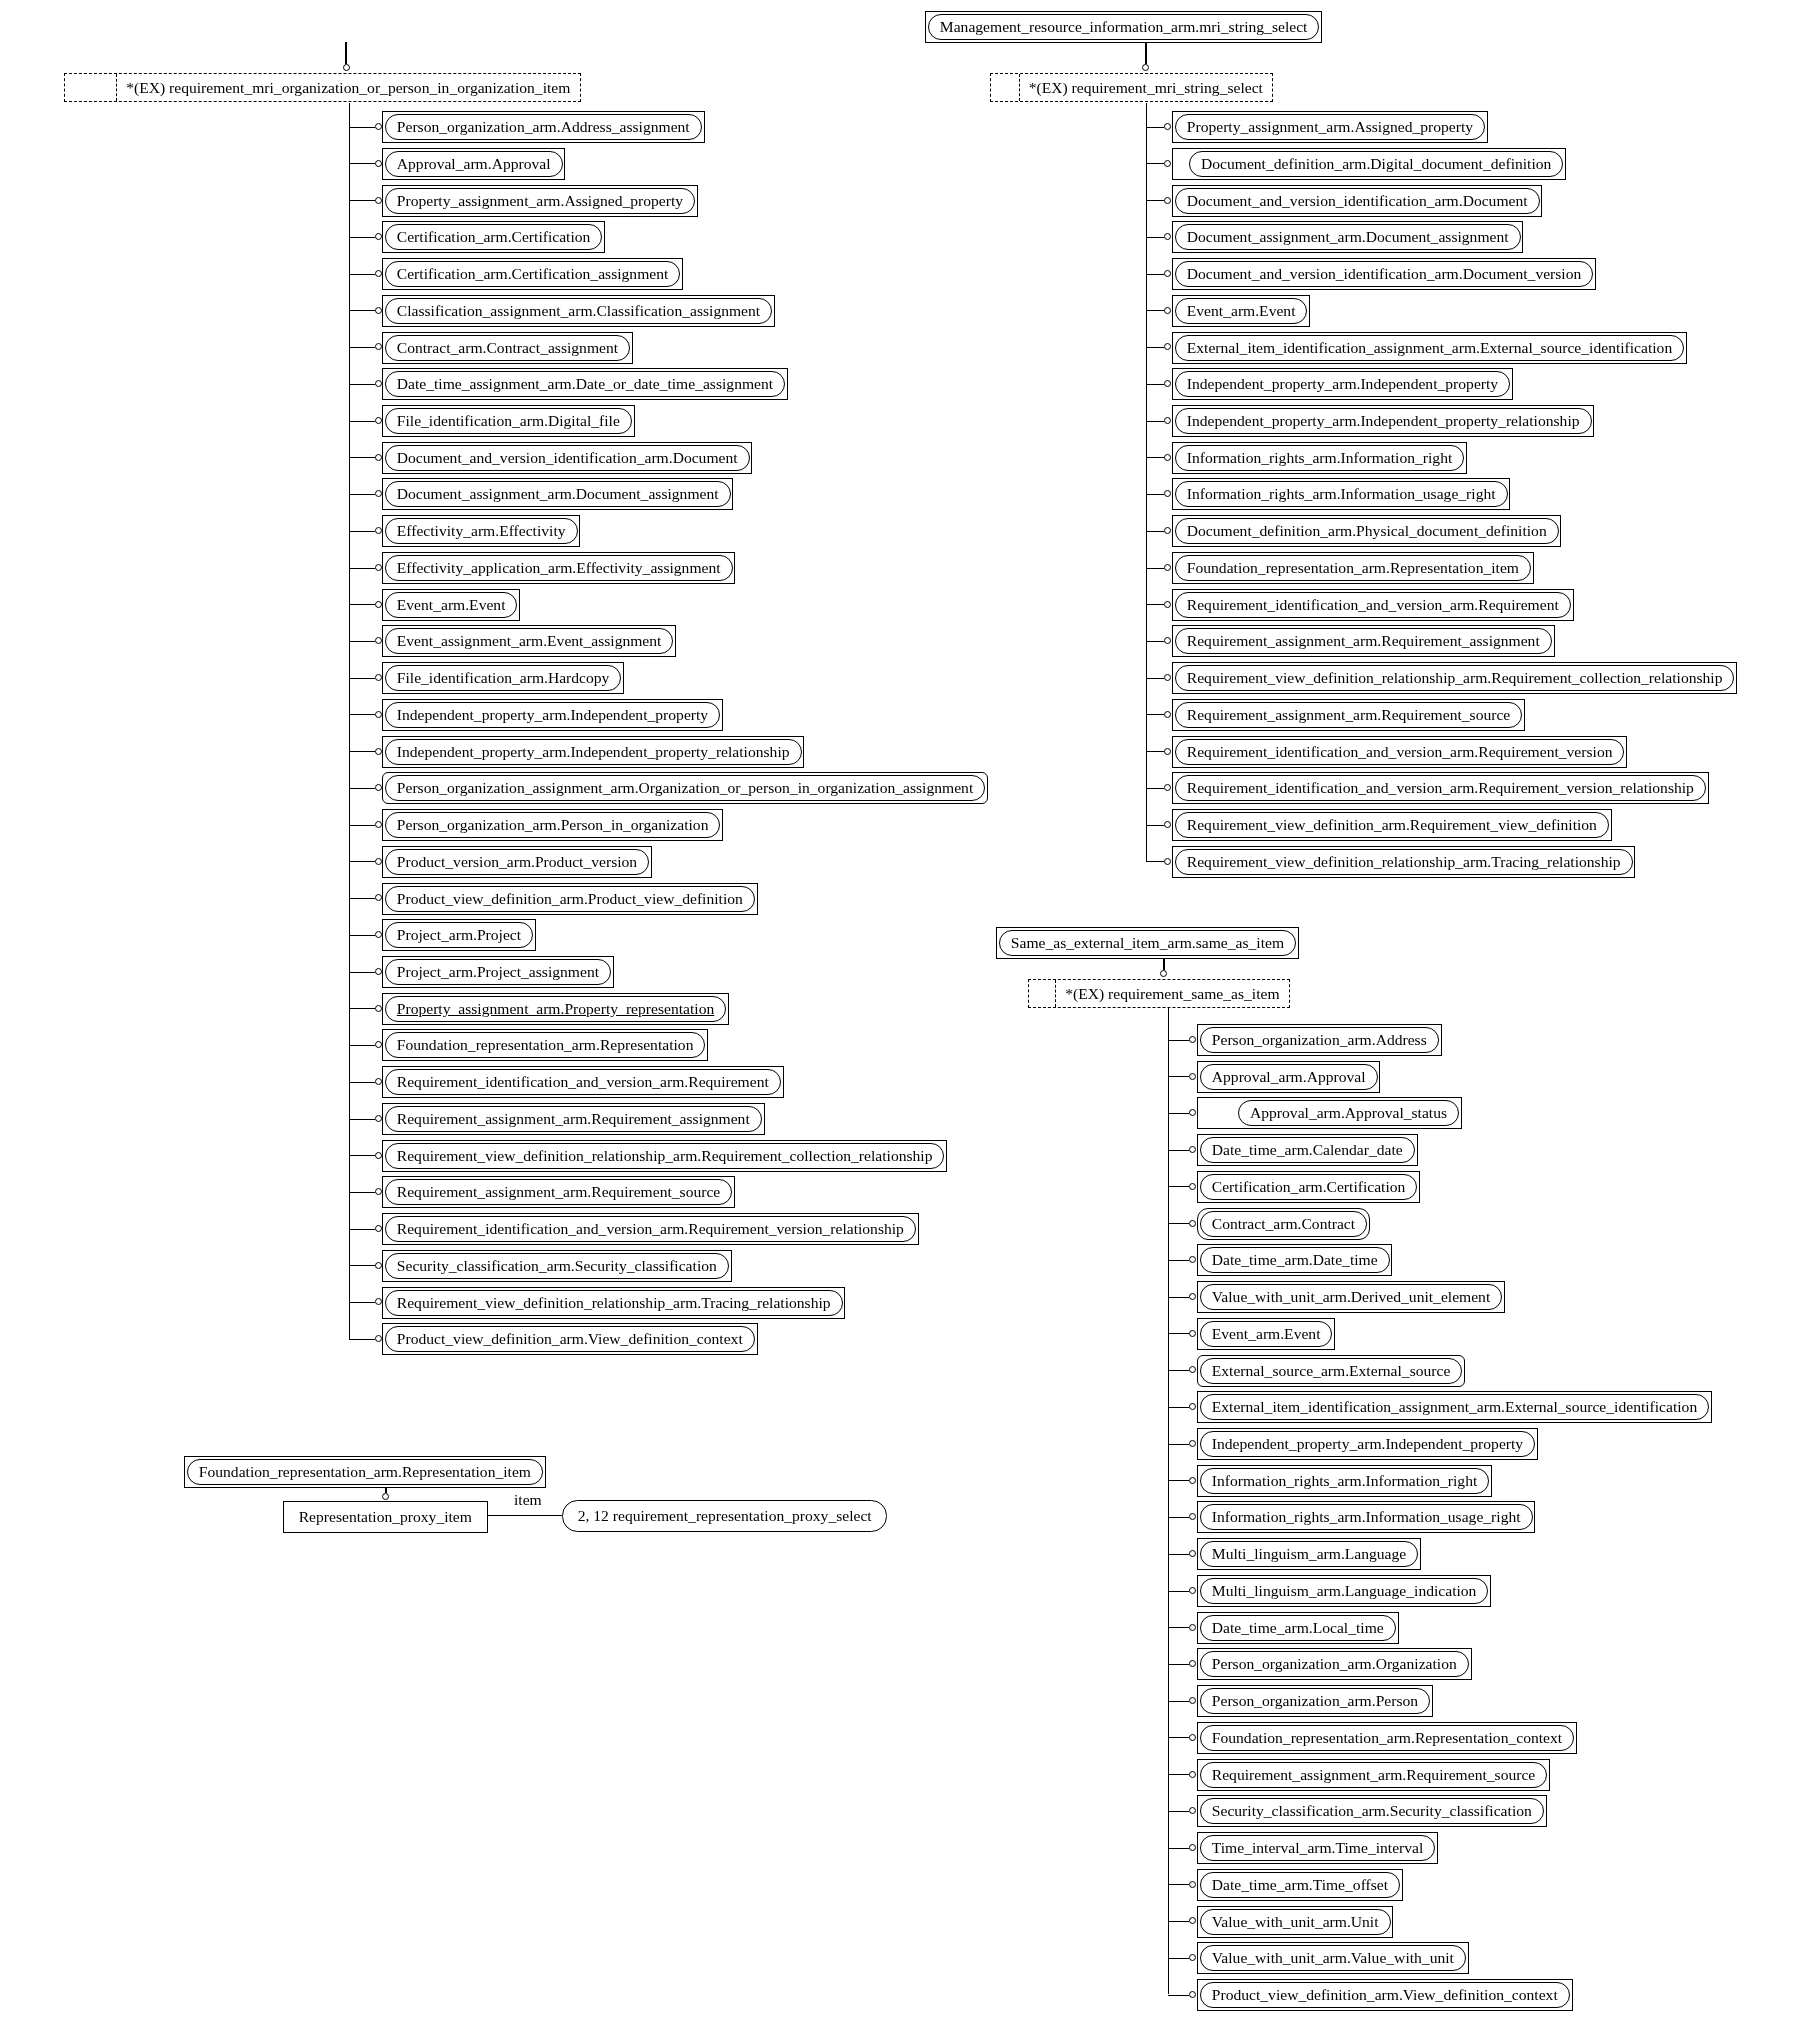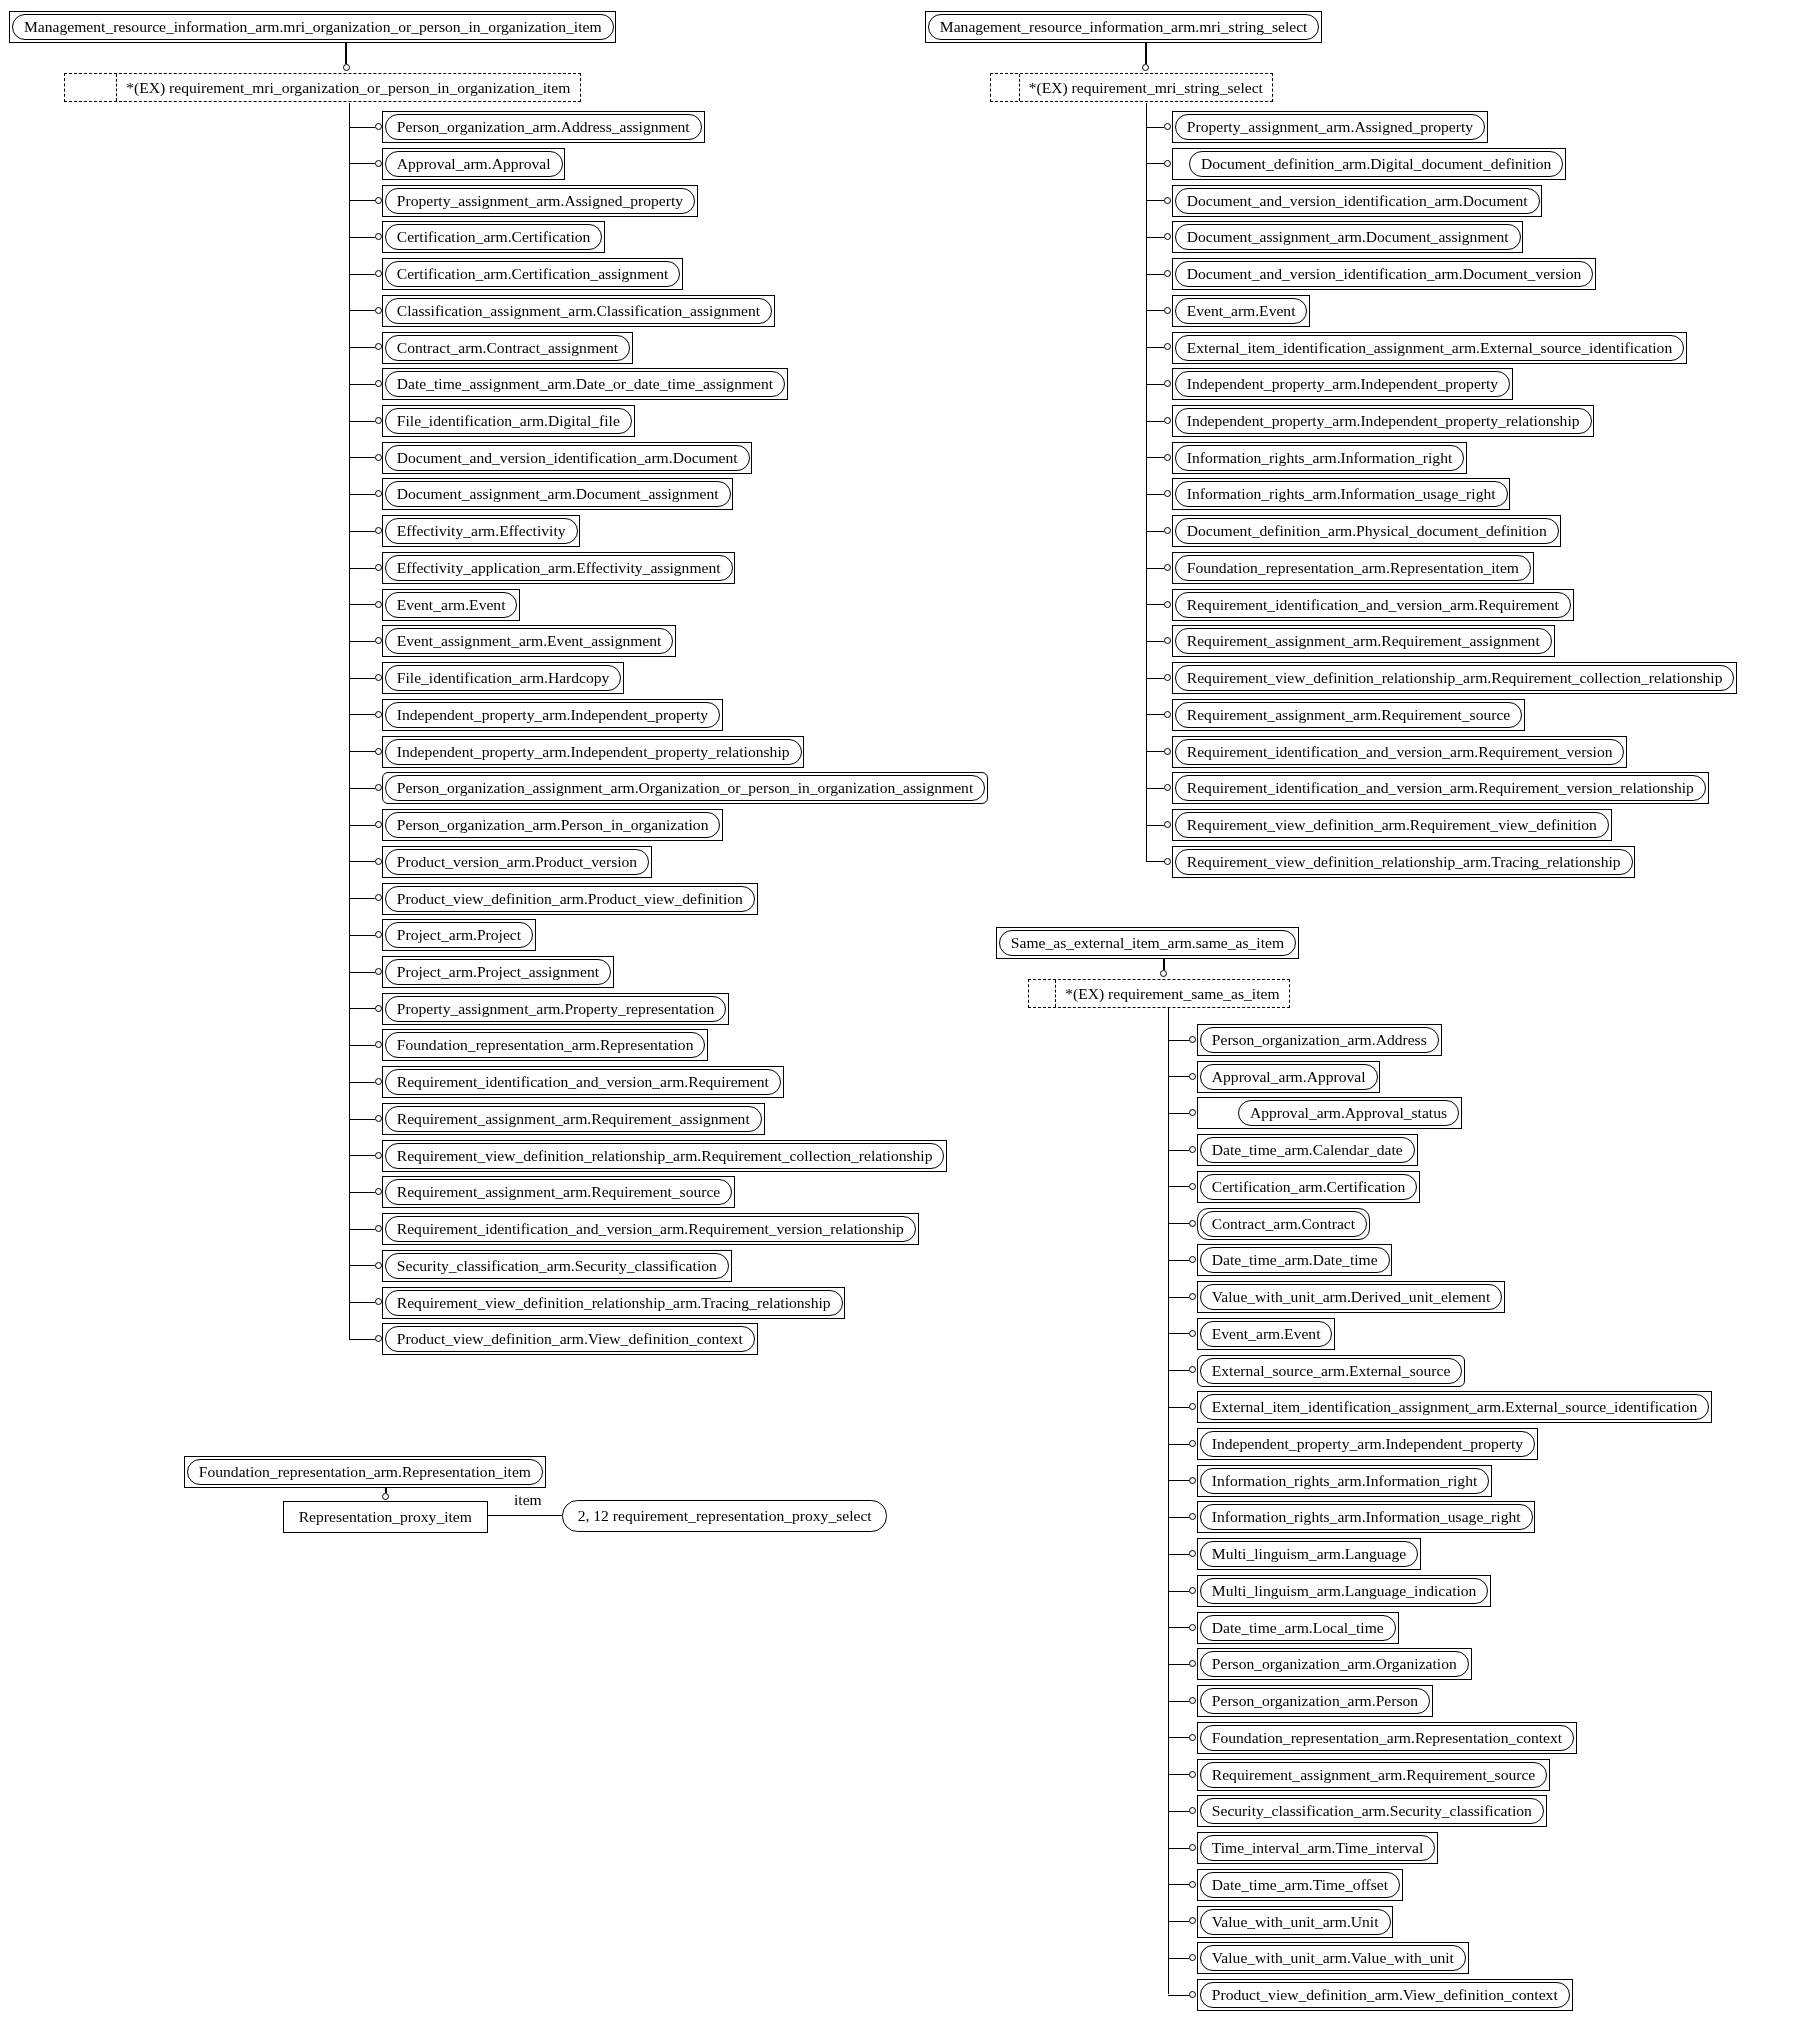--- a/index.html
+++ b/index.html
@@ -24,23 +24,20 @@
   .line-v2{position:absolute;width:1.8px;background:#000;}
   .line-h{position:absolute;height:0;border-top:0.9px solid #000;}
   .circle{position:absolute;width:7.3px;height:7.3px;border:0.9px solid #000;border-radius:50%;background:#fff;box-sizing:border-box;}
   .rel-label{position:absolute;white-space:nowrap;line-height:18.4px;}
 </style>
 </head>
 <body>
 
 <div class="canvas">
 
-  <div class="node" style="left:9.2px;top:11px">
-    <div class="stadium"><span>Management_resource_information_arm.mri_organization_or_person_in_organization_item</span></div>
-  </div>
   <div class="line-v2" style="left:345px;top:42px;height:22px"></div>
   <div class="circle" style="left:343px;top:64px"></div>
   <div class="dashedbox" style="left:64px;top:73px">
     <div class="comp" style="width:51px"></div>
     <div class="lbl">*(EX) requirement_mri_organization_or_person_in_organization_item</div>
   </div>
   <div>
       <div class="line-v" style="left: 349px; top: 103px; height: 1236px;"></div>
       <div class="line-h" style="left: 349px; top: 127px; width: 26px;"></div>
       <div class="circle" style="left: 375px; top: 123px;"></div>
@@ -157,21 +154,21 @@
       <div class="node" style="left: 382px; top: 919px;">
         <div class="stadium"><span>Project_arm.Project</span></div>
       </div>
       <div class="line-h" style="left: 349px; top: 972px; width: 26px;"></div>
       <div class="circle" style="left: 375px; top: 968px;"></div>
       <div class="node" style="left: 382px; top: 956px;">
         <div class="stadium"><span>Project_arm.Project_assignment</span></div>
       </div>
       <div class="line-h" style="left: 349px; top: 1008px; width: 26px;"></div>
       <div class="circle" style="left: 375px; top: 1005px;"></div>
-      <div class="node" style="left: 382px; top: 993px;">
+      <div class="node" style="left: 382px; top: 993px; text-decoration: underline;">
         <div class="stadium"><span>Property_assignment_arm.Property_representation</span></div>
       </div>
       <div class="line-h" style="left: 349px; top: 1045px; width: 26px;"></div>
       <div class="circle" style="left: 375px; top: 1041px;"></div>
       <div class="node" style="left: 382px; top: 1029px;">
         <div class="stadium"><span>Foundation_representation_arm.Representation</span></div>
       </div>
       <div class="line-h" style="left: 349px; top: 1082px; width: 26px;"></div>
       <div class="circle" style="left: 375px; top: 1078px;"></div>
       <div class="node" style="left: 382px; top: 1066px;">

